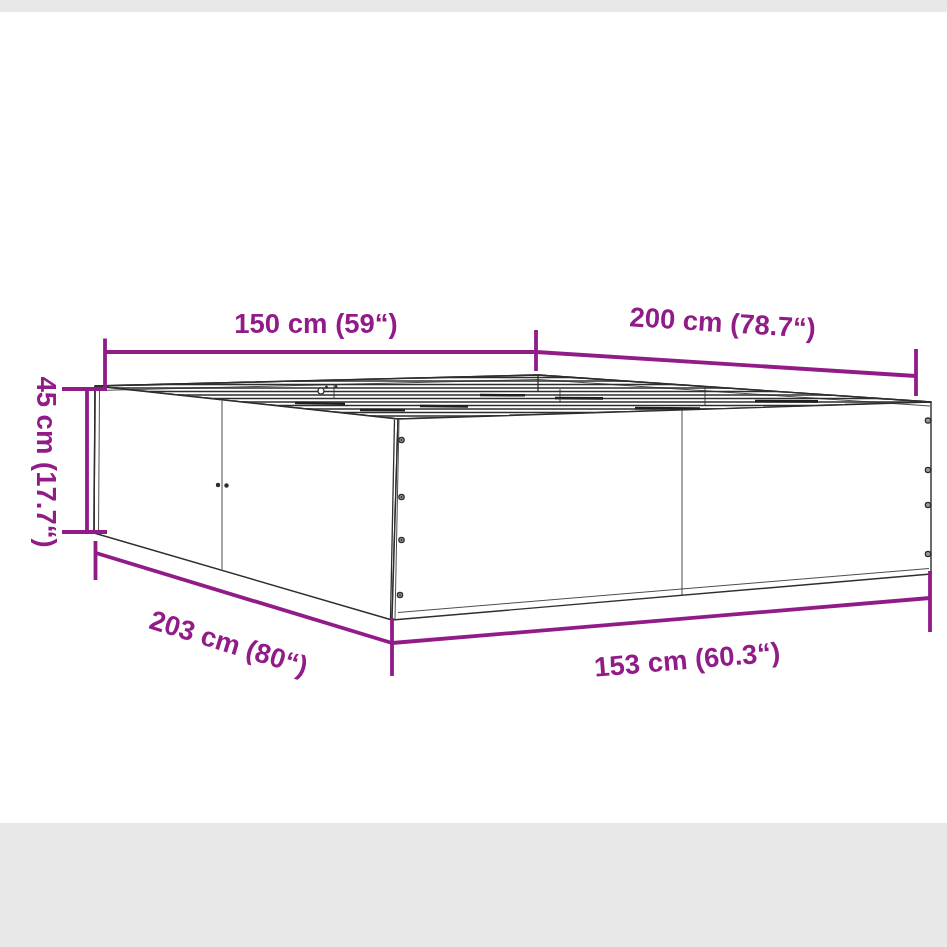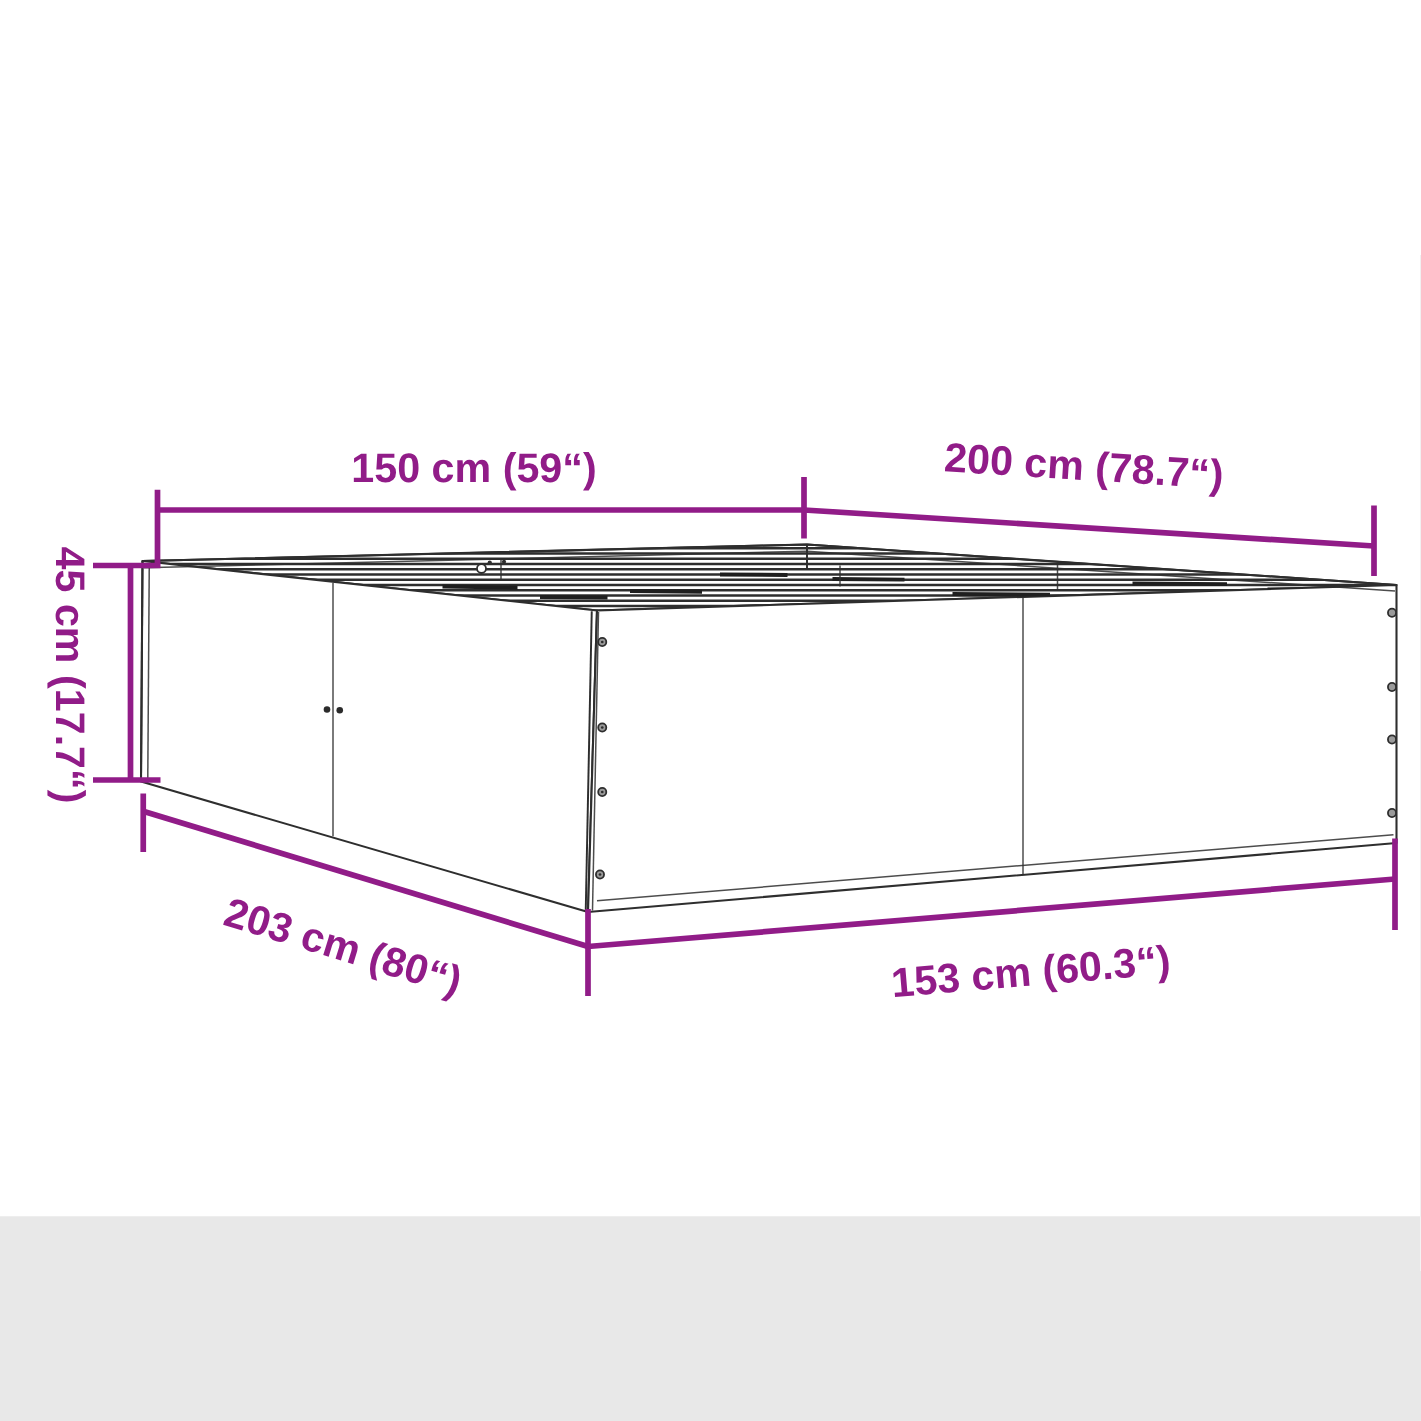--- a/index.html
+++ b/index.html
@@ -4,21 +4,21 @@
 <style>
   :root{
     --accent:#911C88;
     --line:#2E2E2E;
     --bg:#FFFFFF;
   }
   html,body{margin:0;padding:0;background:#e8e8e8;}
   .stage{
     position:relative;
     width:947px;height:811px;
-    margin:0 auto;
+    margin:12px auto;
     background:var(--bg);
     overflow:hidden;
     font-family:"Liberation Sans", sans-serif;
   }
   svg{position:absolute;inset:0;display:block;}
   .panel{fill:#ffffff;stroke:var(--line);stroke-width:1.4;stroke-linejoin:round;}
   .ink{stroke:var(--line);fill:none;stroke-width:1.3;}
   .ink-thin{stroke:var(--line);fill:none;stroke-width:1;opacity:.85;}
   .slat{stroke:var(--line);stroke-width:1.6;}
   .slat-dash{stroke:#1f1f1f;stroke-width:2.6;}

